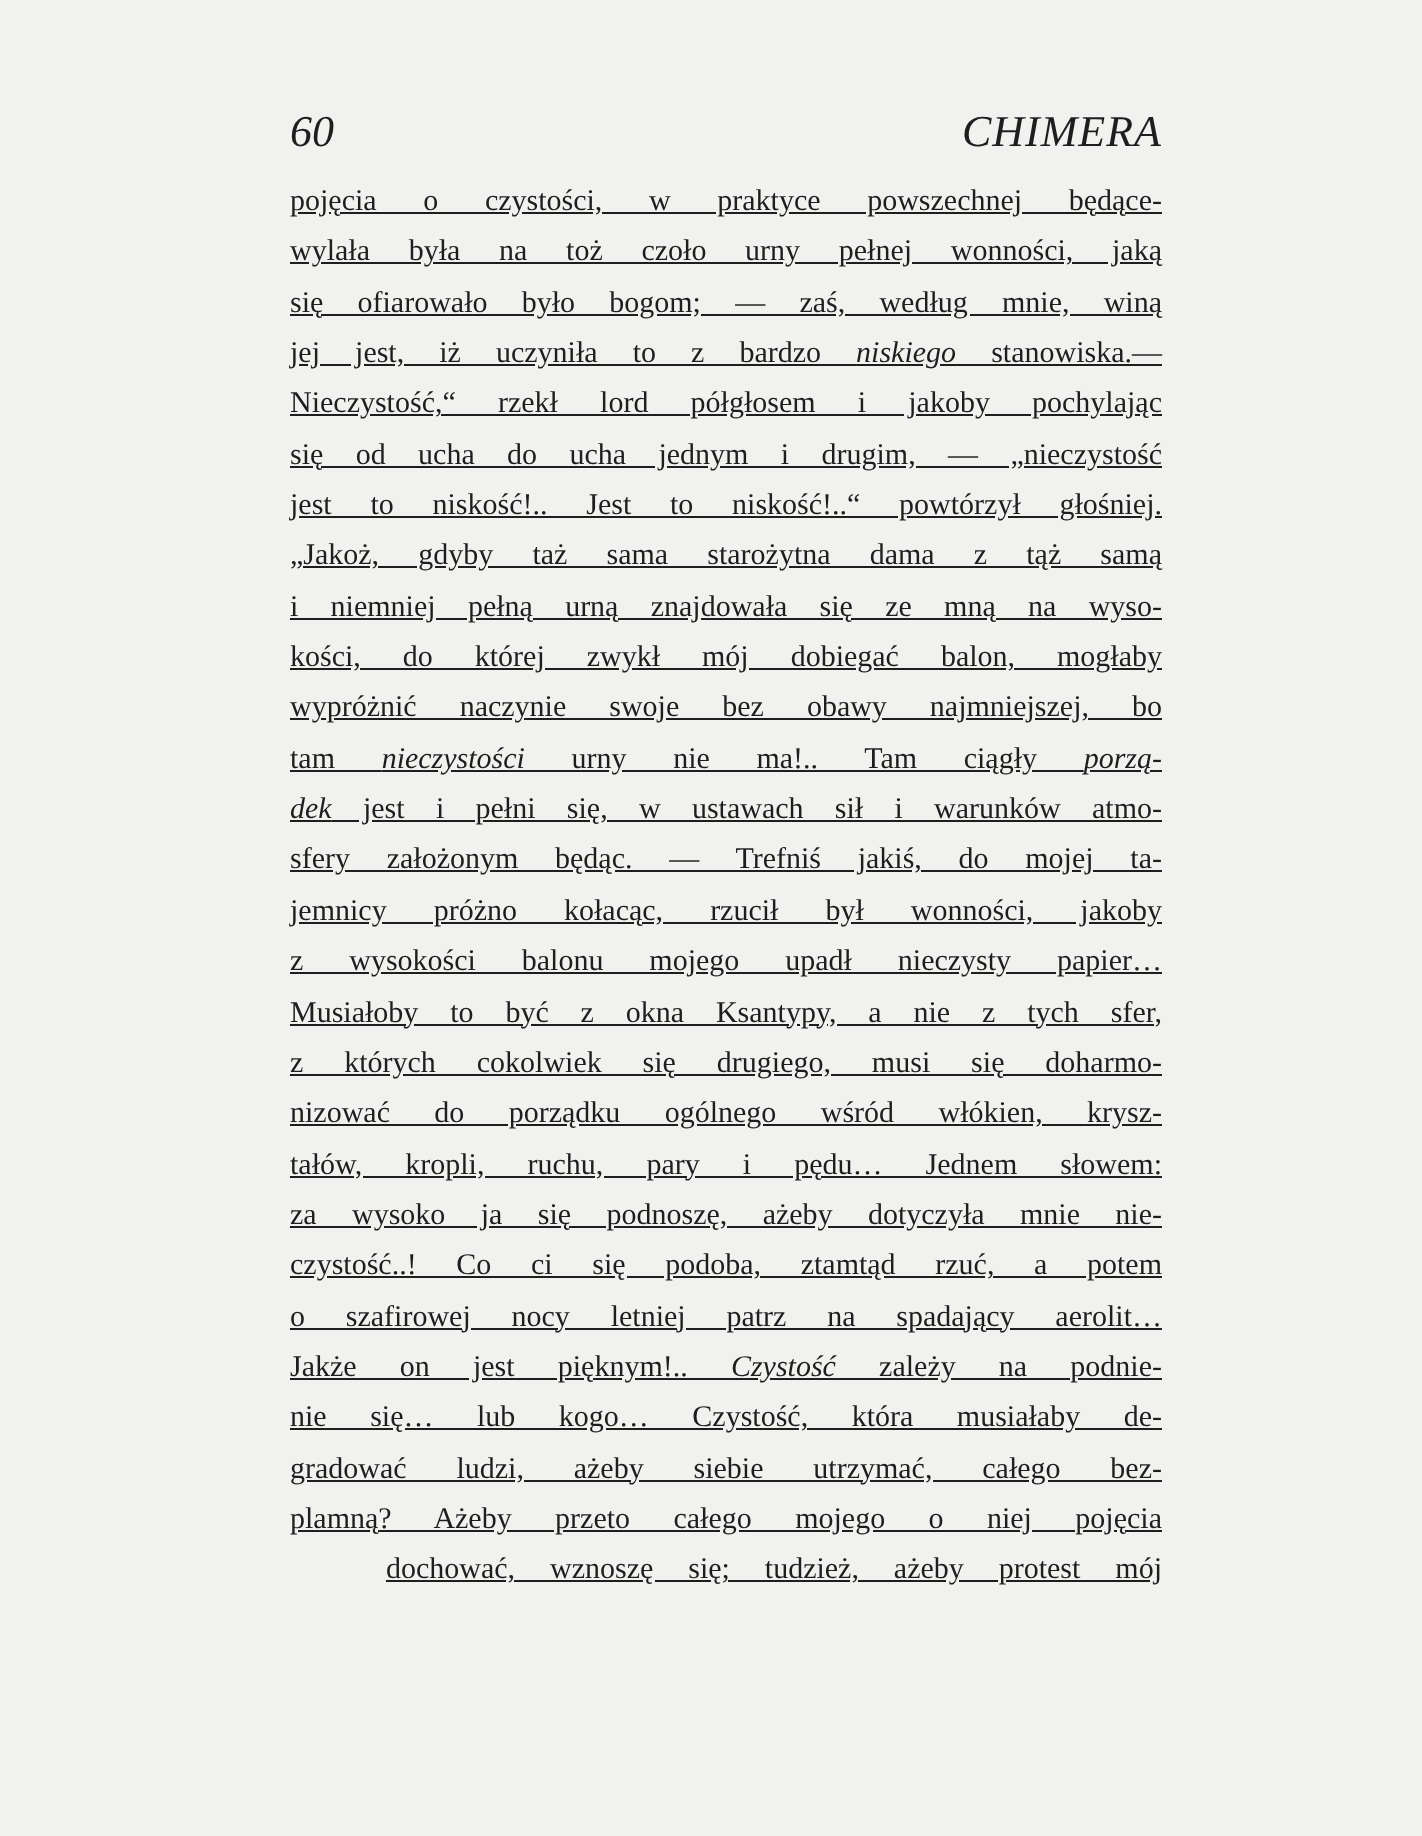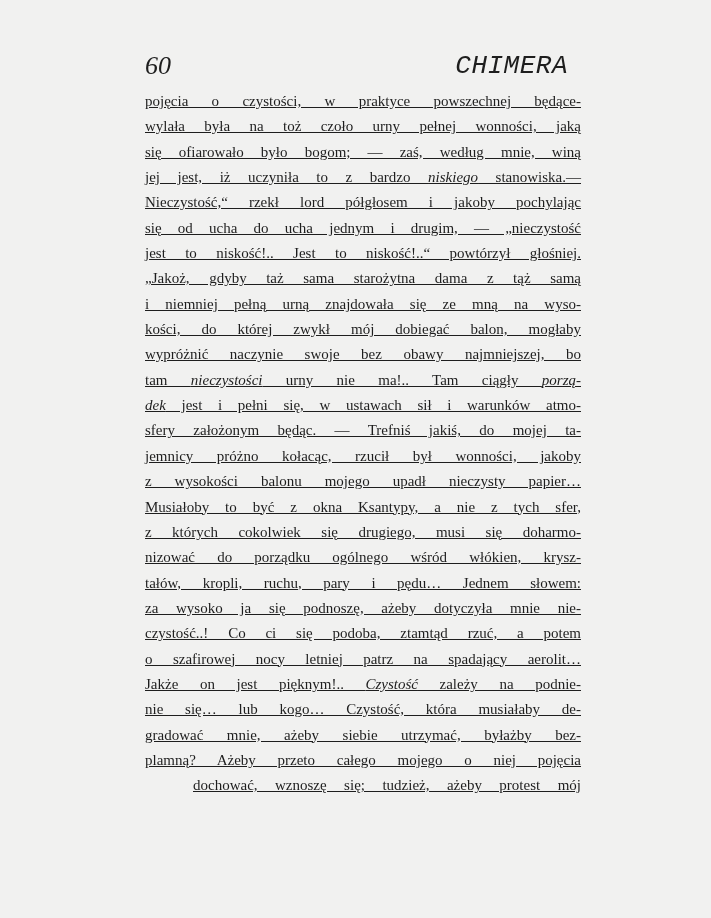--- a/index.html
+++ b/index.html
@@ -21,34 +21,33 @@
       width: 711px; height: 918px;
       background: #f1f1f0;
     }
     .running-head {
       position: absolute;
       top: 53px;
       left: 145px;
       width: 436px;
       height: 26px;
       font-style: italic;
-      font-size: 26px;
+      font-size: 22px;
       line-height: 26px;
     }
     .page-number {
       position: absolute;
       left: 0;
       top: 0;
     }
     .journal-title {
       position: absolute;
-      right: 13px;
+      right: 0;
       top: 0;
       letter-spacing: 0.5px;
-      font-family: Liberation Mono, monospace;
     }
     .body-text {
       position: absolute;
       top: 89px;
       left: 145px;
       width: 436px;
       font-size: 15px;
       line-height: 25.35px;
       text-decoration: underline;
     }
@@ -96,17 +95,17 @@
       <span class="line"><span>z wysokości balonu mojego upadł nieczysty papier…</span></span>
       <span class="line"><span>Musiałoby to być z okna Ksantypy, a nie z tych sfer,</span></span>
       <span class="line"><span>z których cokolwiek się drugiego, musi się doharmo-</span></span>
       <span class="line"><span>nizować do porządku ogólnego wśród włókien, krysz-</span></span>
       <span class="line"><span>tałów, kropli, ruchu, pary i pędu… Jednem słowem:</span></span>
       <span class="line"><span>za wysoko ja się podnoszę, ażeby dotyczyła mnie nie-</span></span>
       <span class="line"><span>czystość..! Co ci się podoba, ztamtąd rzuć, a potem</span></span>
       <span class="line"><span>o szafirowej nocy letniej patrz na spadający aerolit…</span></span>
       <span class="line"><span>Jakże on jest pięknym!.. </span><em>Czystość</em><span> zależy na podnie-</span></span>
       <span class="line"><span>nie się… lub kogo… Czystość, która musiałaby de-</span></span>
-      <span class="line"><span>gradować mnie, ażeby siebie utrzymać, byłażby bez-</span></span>
+      <span class="line"><span>gradować ludzi, ażeby siebie utrzymać, całego bez-</span></span>
       <span class="line"><span>plamną? Ażeby przeto całego mojego o niej pojęcia</span></span>
       <span class="line last"><span>dochować, wznoszę się; tudzież, ażeby protest mój</span></span>
     </div>
 </div>
 
 </body></html>

